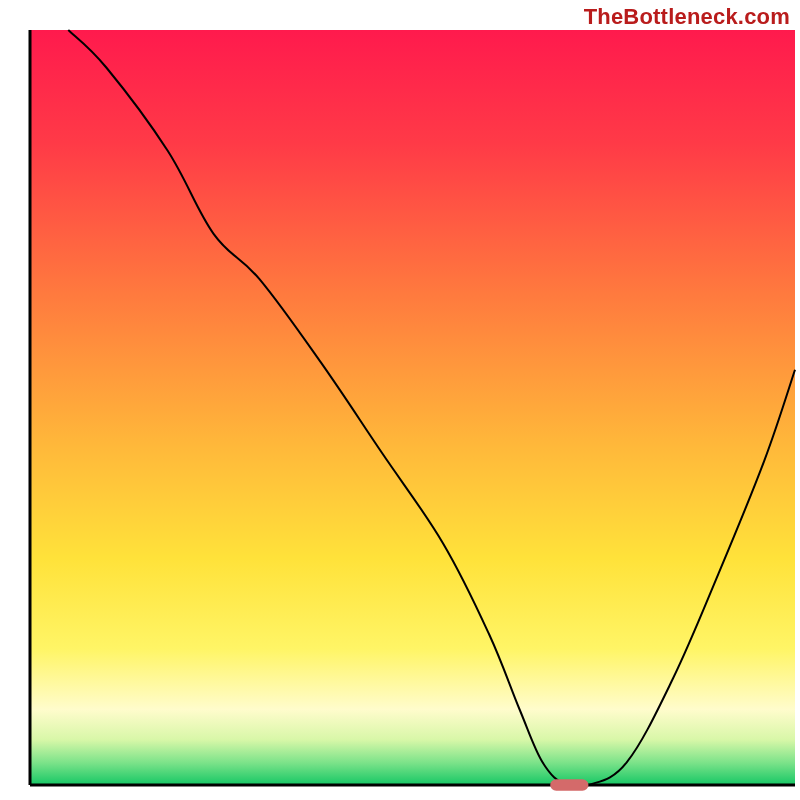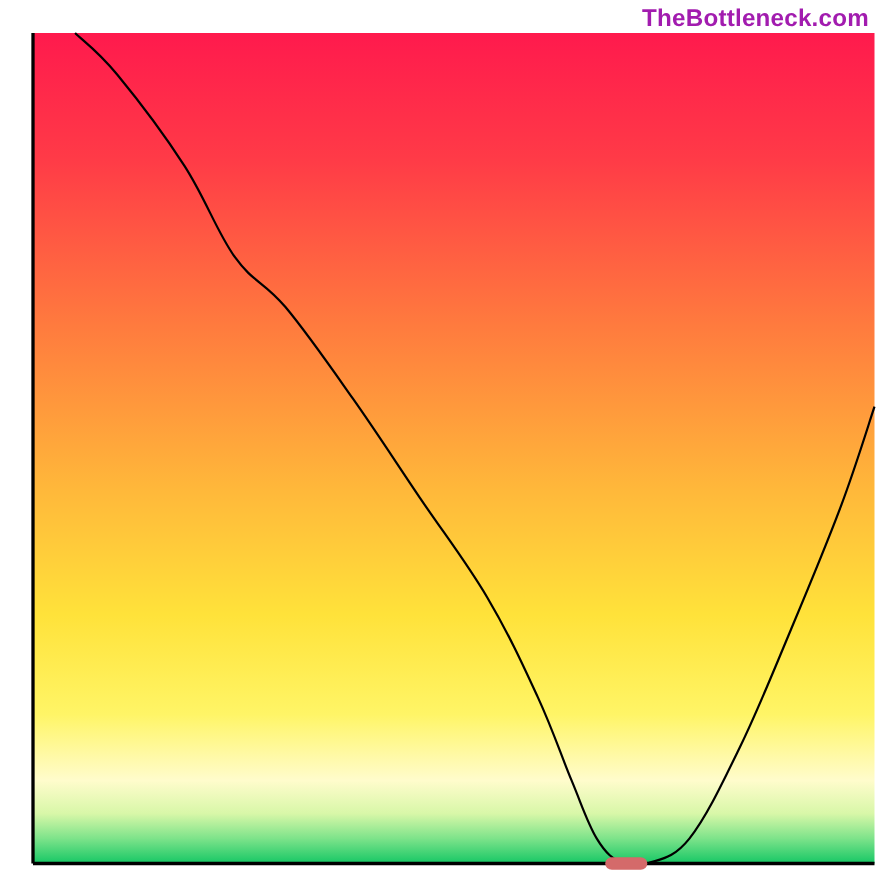--- a/index.html
+++ b/index.html
@@ -14,21 +14,21 @@
     position: relative;
     width: 800px;
     height: 800px;
   }
   .watermark {
     position: absolute;
     top: 4px;
     right: 10px;
     font-size: 22px;
     font-weight: bold;
-    color: #a21caf;
+    color: #b91c1c;
     letter-spacing: 0.2px;
   }
   svg.plot {
     position: absolute;
     left: 0;
     top: 0;
     width: 800px;
     height: 800px;
   }
 </style>

